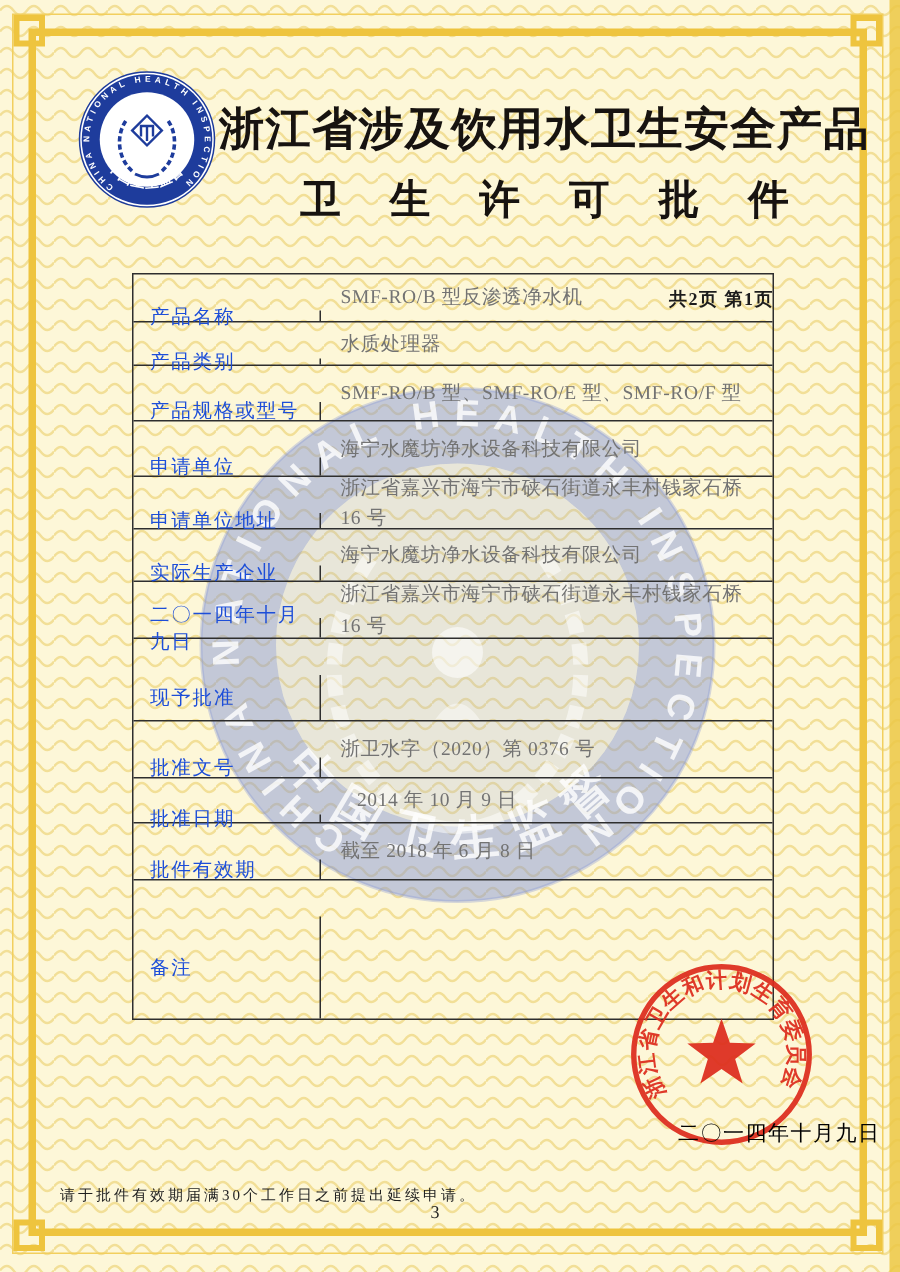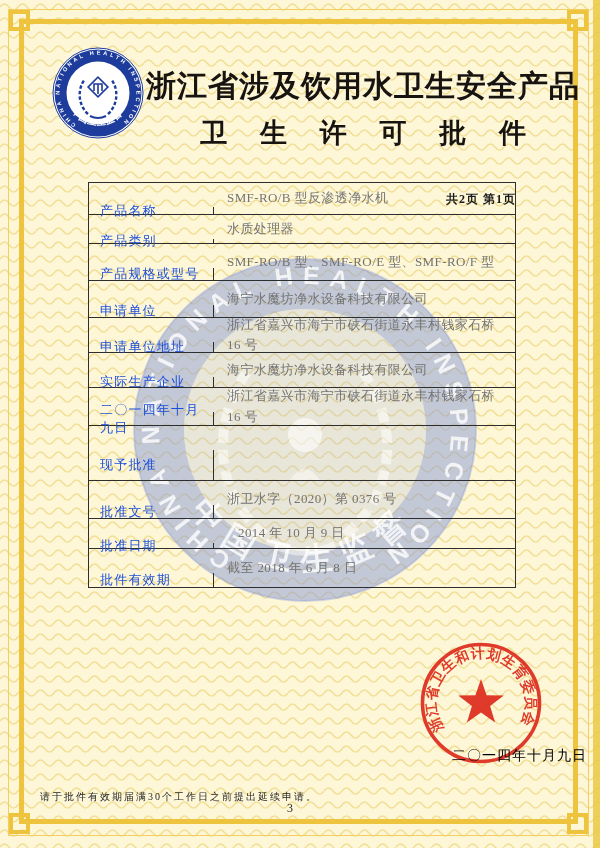--- a/index.html
+++ b/index.html
@@ -173,20 +173,24 @@
       <div class="tvalue">浙卫水字（2020）第 0376 号</div>
     </div>
     <div class="trow r9">
       <div class="tlabel">批准日期</div>
       <div class="tvalue">2014 年 10 月 9 日</div>
     </div>
     <div class="trow r10">
       <div class="tlabel">批件有效期</div>
       <div class="tvalue">截至  2018 年 6 月 8 日</div>
     </div>
+    <div class="trow r11">
+      <div class="tlabel">备注</div>
+      <div class="tvalue"></div>
+    </div>
   </div>
 
   <svg class="seal" width="130" height="130" viewBox="0 0 130 130">
     <circle cx="65" cy="65" r="58.5" fill="none" stroke="#dd2b1c" stroke-width="3.6"></circle>
     <polygon fill="#dd2b1c" points="65,41 70.6,57.2 87.8,57.6 74.1,68 79.1,84.4 65,74.6 50.9,84.4 55.9,68 42.2,57.6 59.4,57.2"></polygon>
     <defs>
       <path id="seal-arc" d="M28.1,90.8 A45,45 0 1 1 101.9,90.8"></path>
     </defs>
     <text font-size="14" font-weight="bold" fill="#dd2b1c">
       <textPath href="#seal-arc" textLength="190" lengthAdjust="spacing">浙江省卫生和计划生育委员会</textPath>

